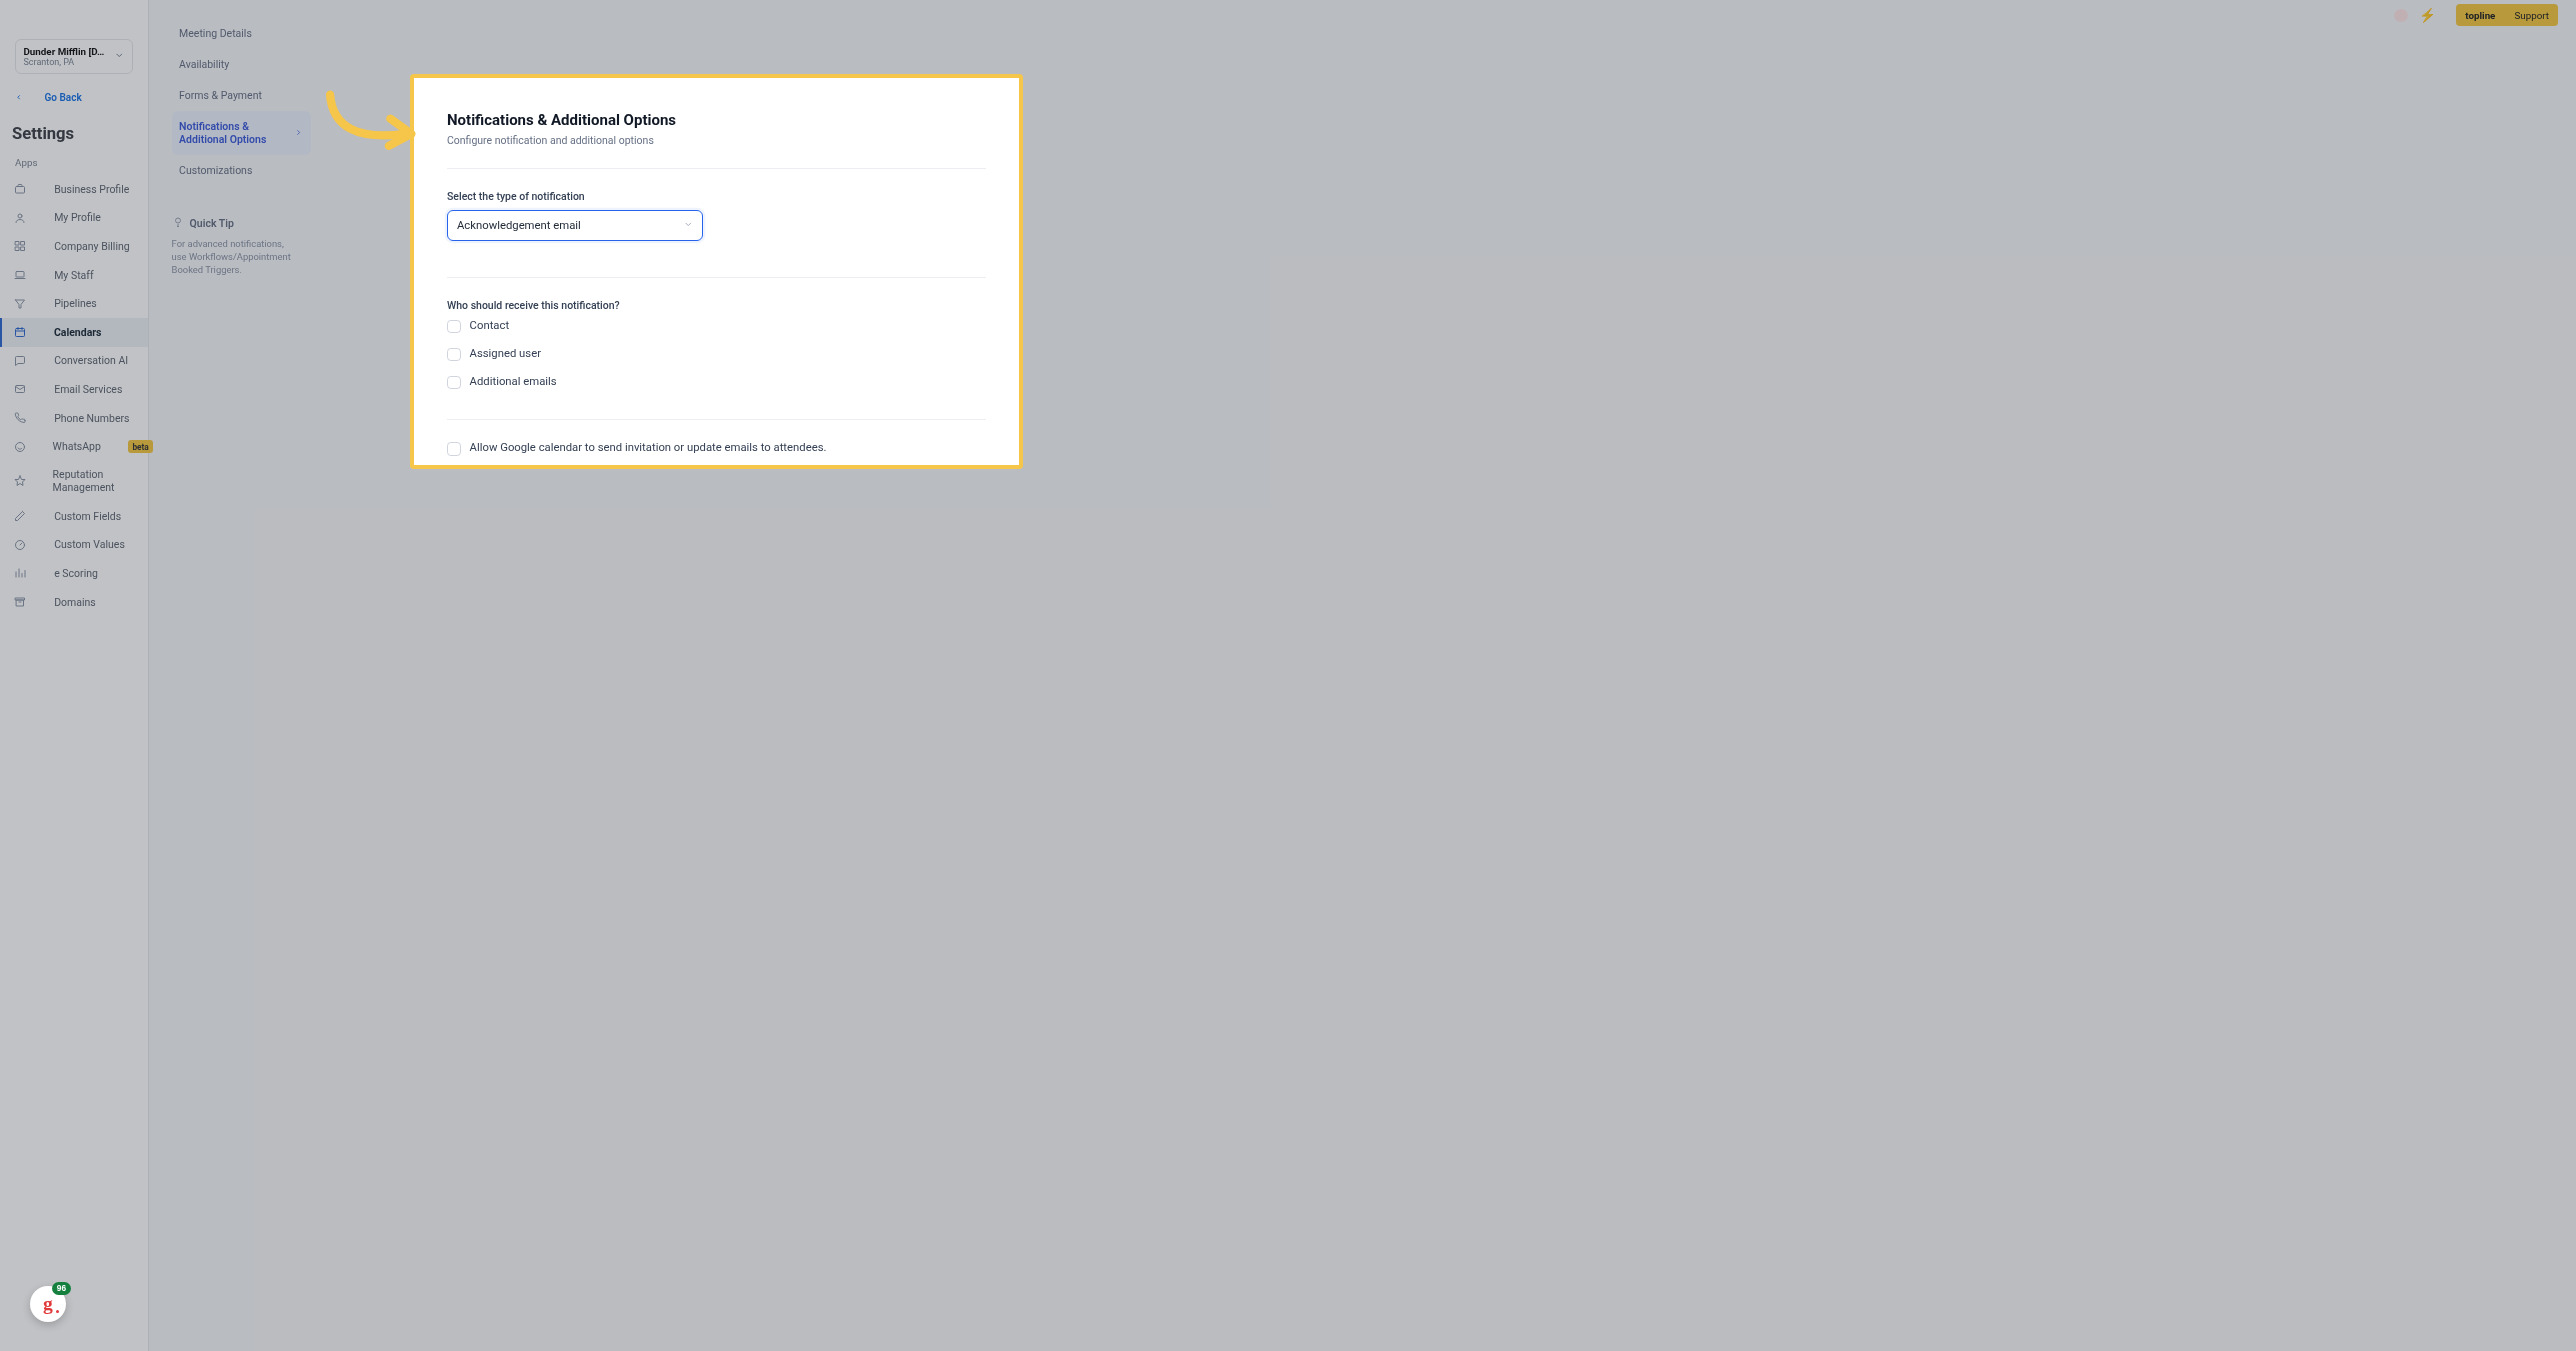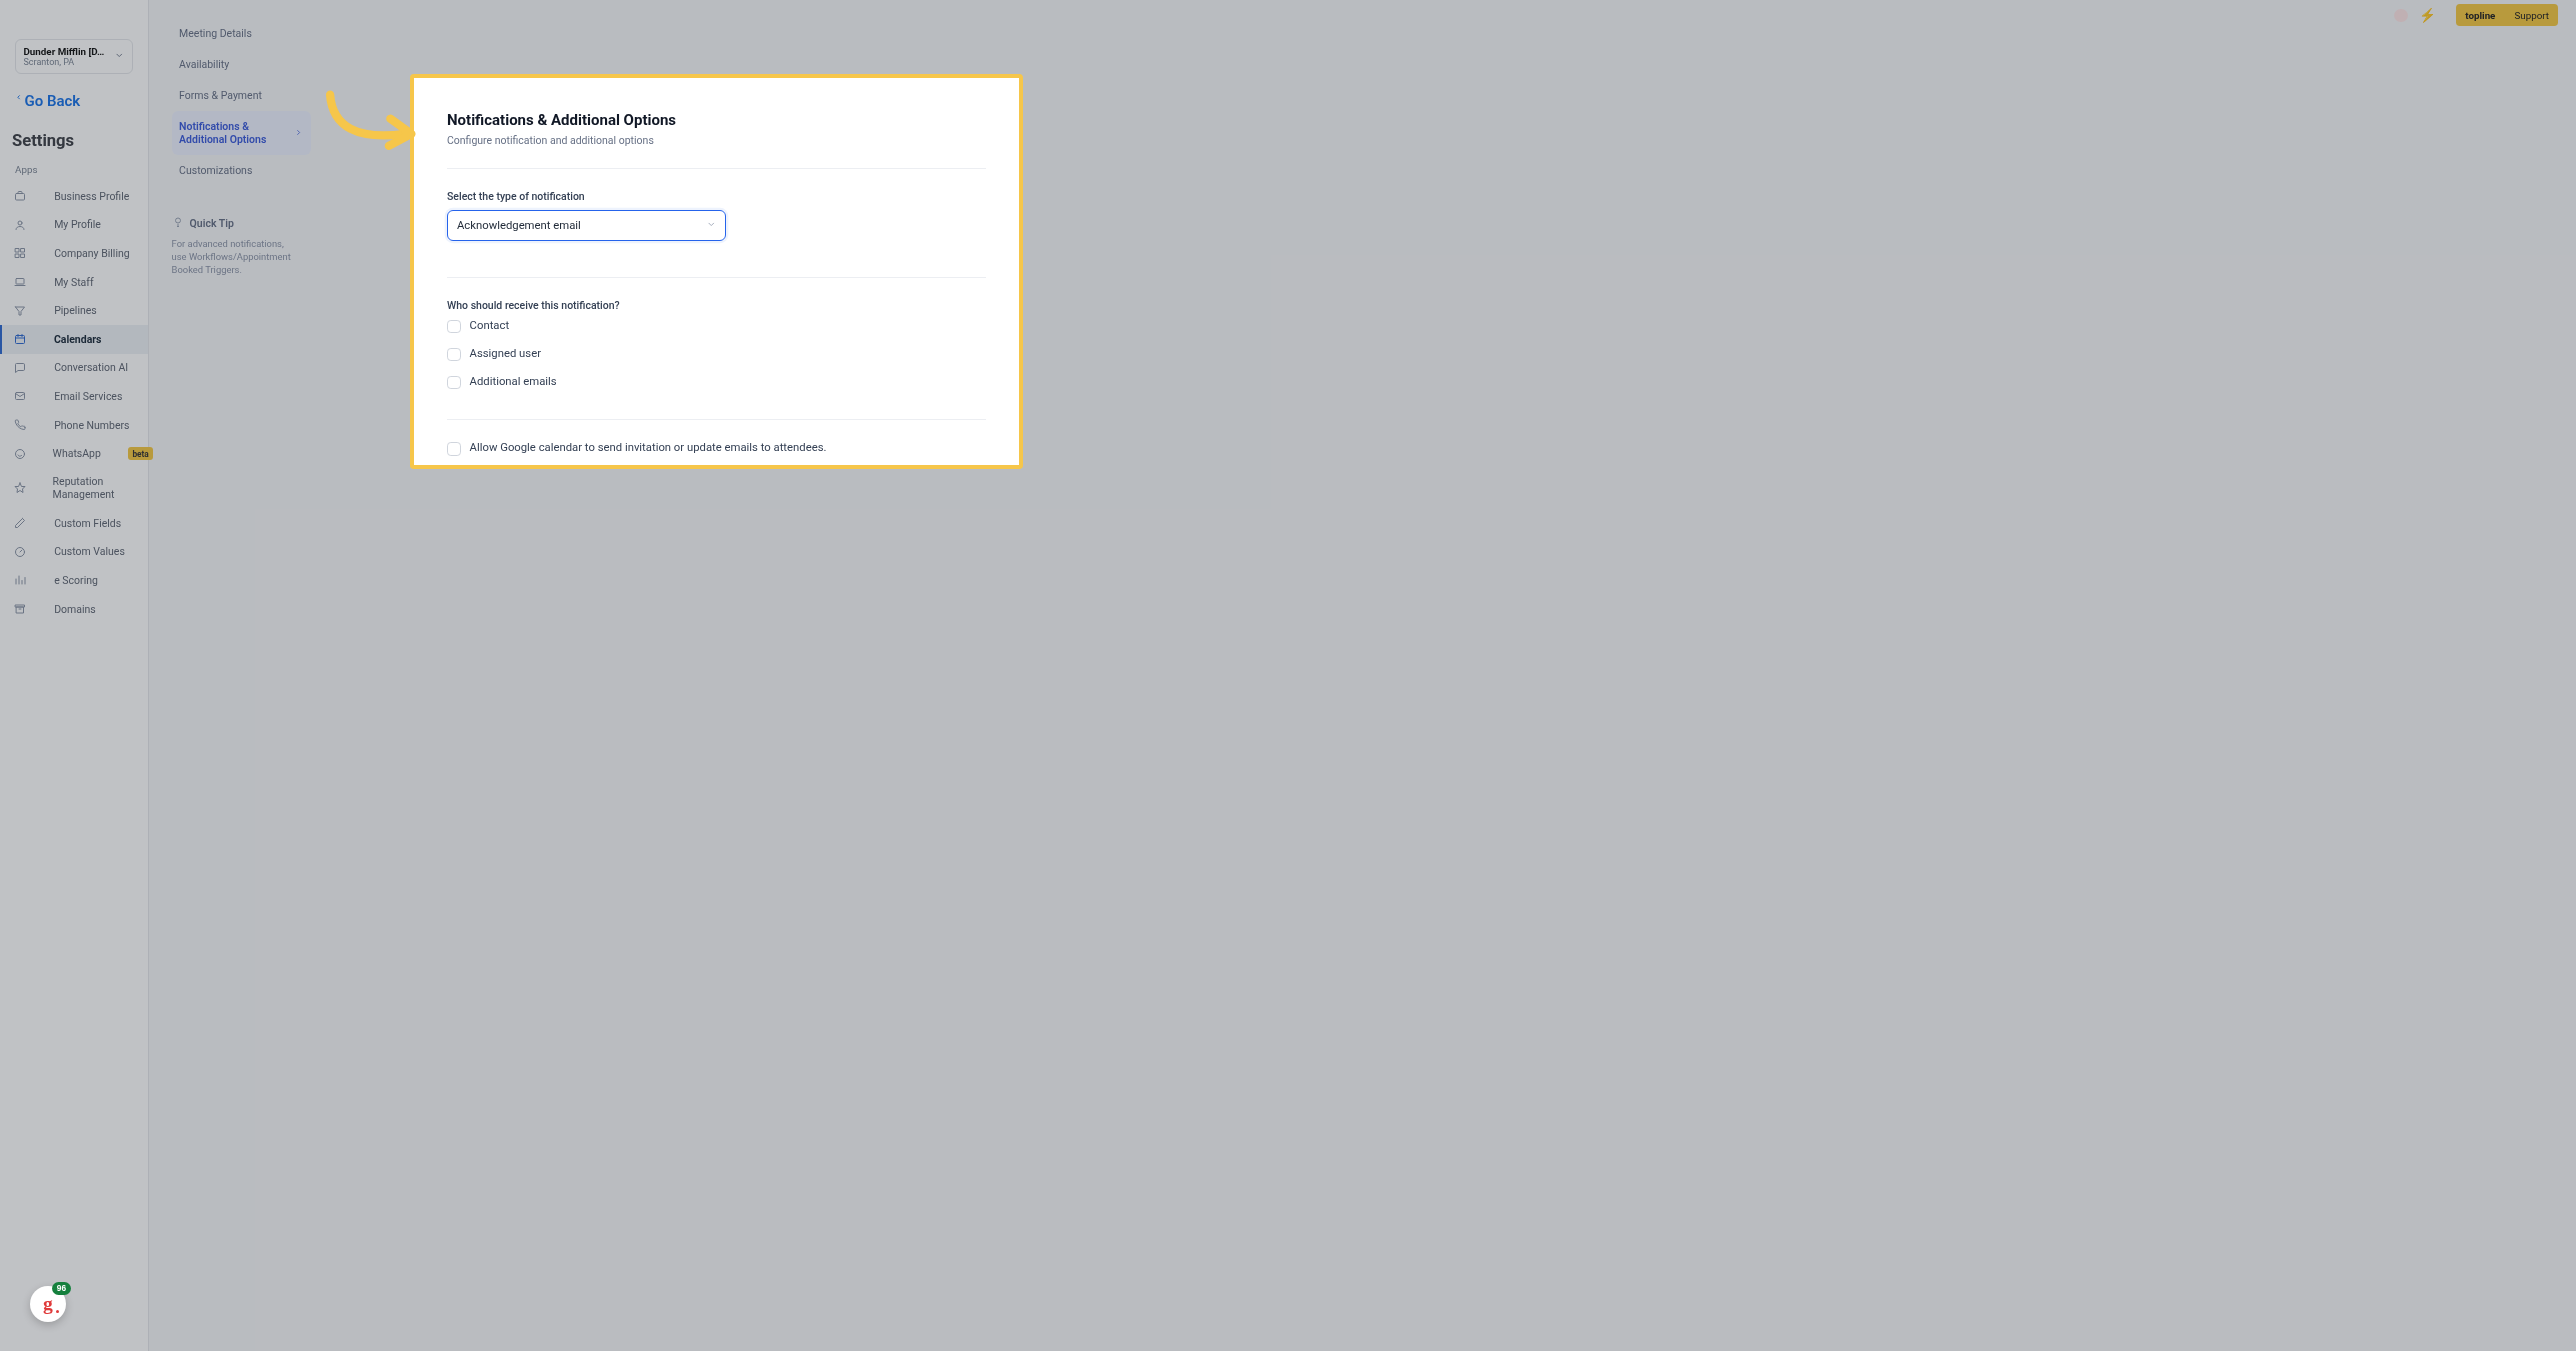--- a/index.html
+++ b/index.html
@@ -13,21 +13,21 @@
   .support-btn .bold { font-weight: 700; }
   .bolt { color: #f5be1f; font-size: 13.6px; margin-right: 7.5px;}
   .pill { background:#ffe7e7; color:#b44; font-size:8.3px; border-radius:7.5px; padding: 1.5px 6px;}
   .linkish { color:#777; font-size:9.8px;}
 
   
   .sidebar { position: absolute; left:0; top:0; bottom:0; width:149px; background:#fff; border-right: 0.8px solid #e5e7eb; padding-top: 39px; }
   .account-chip { margin: 0 15px 12px; padding: 6px 7.5px; border: 0.8px solid #e5e7eb; border-radius: 6px; display:flex; align-items:center; justify-content: space-between; gap:6px; }
   .account-chip .name { font-size: 9.8px; font-weight:700; color:#111; white-space: nowrap; overflow:hidden; text-overflow: ellipsis; }
   .account-chip .loc { font-size: 9px; color:#7b8594; }
-  .go-back { display:flex; align-items:flex-start; gap:2px; color:#1a73e8; font-size:15px; font-weight:600; padding: 6px 15px; cursor:pointer;}
+  .go-back { display:flex; align-items:flex-start; gap:22px; color:#1a73e8; font-size:10px; font-weight:600; padding: 6px 15px; cursor:pointer;}
   .settings-title { font-size: 16.6px; font-weight: 700; color:#3d4047; padding: 15px 6px 9px; }
   .sub { font-size: 9.8px; color:#7b8594; padding: 4.5px 9px; }
   .nav { list-style:none; padding: 3px 0;}
   .nav li { display:flex; align-items:center; gap:27px; padding: 7.5px 7.5px 7.5px 13.6px; font-size:10.5px; color:#5f6673; cursor:pointer; }
   .nav li.active { background:#eef1f5; color:#1a2a3a; font-weight:700; border-left: 2.3px solid #2e6ad1; padding-left:11.3px;}
   .nav .ico { width:13.6px; height:13.6px; display:inline-flex; align-items:center; justify-content:center; color:#8a94a6;}
   .nav li.active .ico { color:#2e6ad1; }
   .badge { background:#f4c843; color:#333; font-size:8.3px; font-weight:700; padding:1.5px 4.5px; border-radius:3px; }
 
   
@@ -48,21 +48,21 @@
   .tip h4 { display:flex; align-items:center; gap:6px; color:#667085; font-size:10.5px; font-weight:600;}
   .tip p { font-size: 9.4px; color:#8b94a7; margin-top:6px; line-height:1.4; max-width:121px;}
 
   
   .spotlight-wrap { position: absolute; z-index: 100; left: 410px; top: 74px; width: 613px; height: 395px; border: 4.5px solid #f6c64a; border-radius: 3.8px; background:#fff; padding: 0; box-shadow: 0 0 0 rgba(0,0,0,0);}
   .card-inner { width: 100%; height:100%; overflow:auto; padding: 33px 33px 7.5px 33px;}
   .card-inner h2 { font-size: 15px; font-weight:700; color:#111826; }
   .card-inner .desc { font-size: 10.5px; color:#667085; margin-top: 4.5px; }
   .section-div { border-top: 0.8px solid #eceef2; margin: 21px 0;}
   .field-label { font-size: 10.5px; color:#344054; font-weight:500; margin-bottom: 7.5px; }
-  .select { width: 279px; border: 1.1px solid #2563eb; border-radius: 6px; padding: 7.5px 9px; display:flex; align-items:center; justify-content: space-between; color:#1f2937; font-size: 11.3px; cursor:pointer; box-shadow: 0 0 0 2.3px rgba(37,99,235,0.08);}
+  .select { width: 256px; border: 1.1px solid #2563eb; border-radius: 6px; padding: 7.5px 9px; display:flex; align-items:center; justify-content: space-between; color:#1f2937; font-size: 11.3px; cursor:pointer; box-shadow: 0 0 0 2.3px rgba(37,99,235,0.08);}
   .chev { color:#98a2b3; }
   .checklist { display:flex; flex-direction:column; gap: 13.6px; margin-top: 3px;}
   .check-row { display:flex; align-items:flex-start; gap: 9px; font-size: 11.3px; color:#344054; }
   .box { width: 13.6px; height: 13.6px; border: 1.1px solid #d0d5dd; border-radius: 3.8px; background:#fff; margin-top:0.8px; flex-shrink:0; }
 
   
   .arrow { position:absolute; z-index:110; left: 315px; top: 87px; width: 113px; height: 68px; }
 
   
   .float-avatar { position:absolute; z-index:120; left: 30px; bottom: 29px; width: 36px; height:36px; background:#fff; border-radius:50%; box-shadow: 0 3px 9px rgba(0,0,0,0.2); display:flex; align-items:center; justify-content:center; font-size:19.6px; font-weight:700; color:#e03a3a; font-family: Georgia, serif;}

